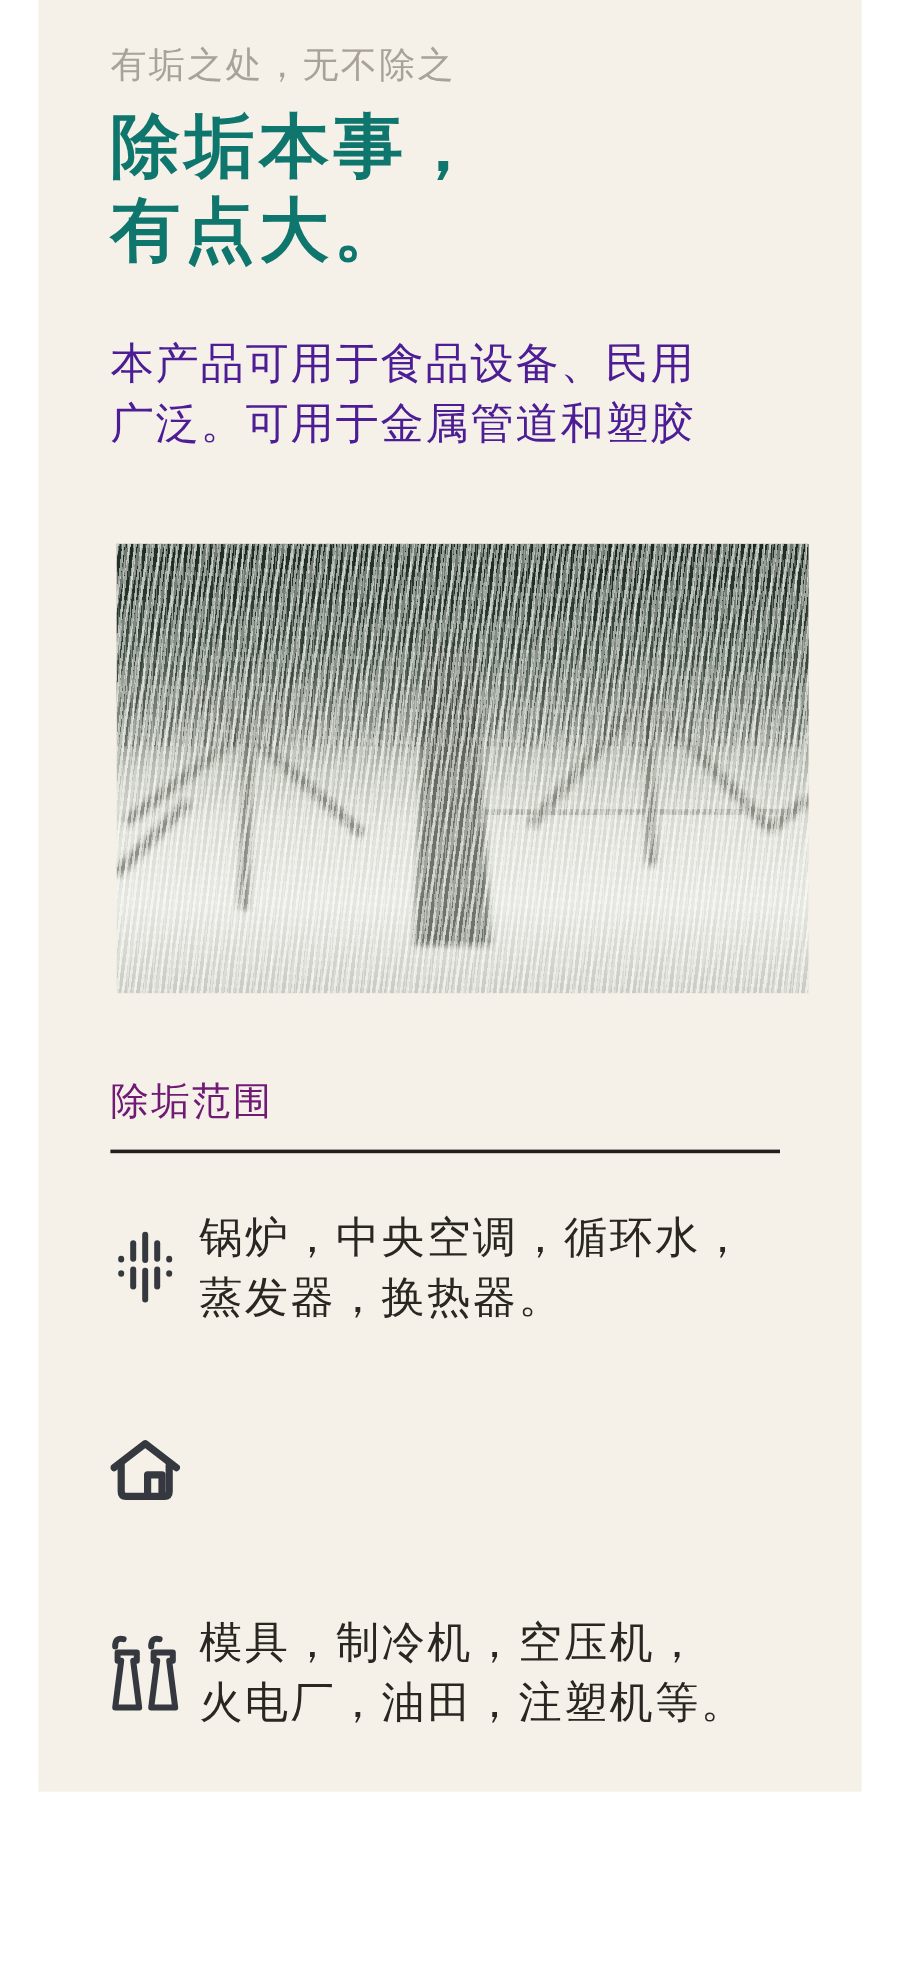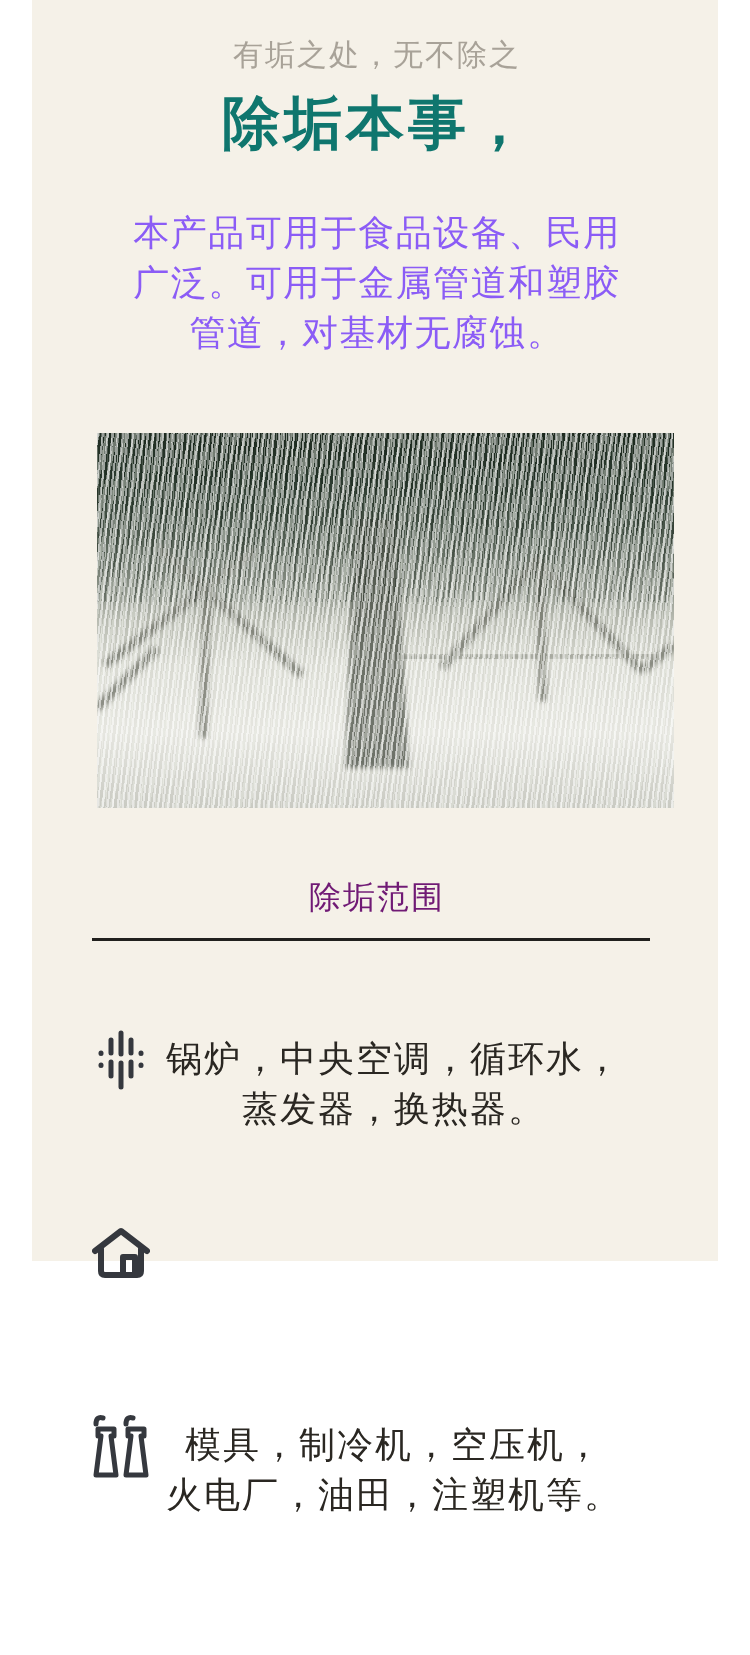--- a/index.html
+++ b/index.html
@@ -5,23 +5,22 @@
   html,body{margin:0;padding:0;}
   body{
     width:750px;height:1655px;
     background:#ffffff;
     font-family:"Liberation Sans","DejaVu Sans",sans-serif;
     overflow:hidden;
     position:relative;
   }
   .panel{
     position:absolute;left:32px;top:0;
-    width:686px;height:1261px;
+    width:686px;height:1493px;
     background:#f5f1e8;
-    text-align:center;
   }
   .content{
     padding:0 56px 0 60px;
   }
   .tagline{
     padding-top:36px;
     font-size:30px;
     line-height:38px;
     letter-spacing:2px;
     color:#a8a298;
@@ -32,21 +31,21 @@
     line-height:70px;
     font-weight:700;
     letter-spacing:4px;
     color:#0f766e;
   }
   .intro{
     margin-top:50px;
     font-size:36px;
     line-height:50px;
     letter-spacing:1.5px;
-    color:#8b5cf6;
+    color:#4c1d95;
   }
   .photo{
     position:relative;
     margin-top:75px;
     margin-left:5px;
     width:577px;height:375px;
     overflow:hidden;
   }
   .photo svg{display:block;}
   .spray-overlay{
@@ -84,39 +83,38 @@
     flex:0 0 58px;
     width:58px;
     margin-right:16px;
     display:flex;align-items:center;justify-content:center;
   }
   .scope-text{
     font-size:36px;
     line-height:50px;
     letter-spacing:2px;
     color:#2a2722;
-    margin-top:48px;
   }
 </style>
 </head>
 <body>
 
 <div class="panel">
   <div class="content">
 
     <div class="tagline">有垢之处，无不除之</div>
 
     <div class="title">
       <div>除垢本事，</div>
+      <div>有点大。</div>
     </div>
 
     <div class="intro">
       <div>本产品可用于食品设备、民用</div>
       <div>广泛。可用于金属管道和塑胶</div>
-      <div>管道，对基材无腐蚀。</div>
     </div>
 
     <div class="photo">
       <svg width="577" height="375" viewBox="0 0 577 375">
         <defs>
           <linearGradient id="skyGrad" x1="0" y1="0" x2="0" y2="1">
             <stop offset="0" stop-color="#202d22"></stop>
             <stop offset="0.12" stop-color="#2b3a2e"></stop>
             <stop offset="0.25" stop-color="#49564a"></stop>
             <stop offset="0.38" stop-color="#7d857a"></stop>

